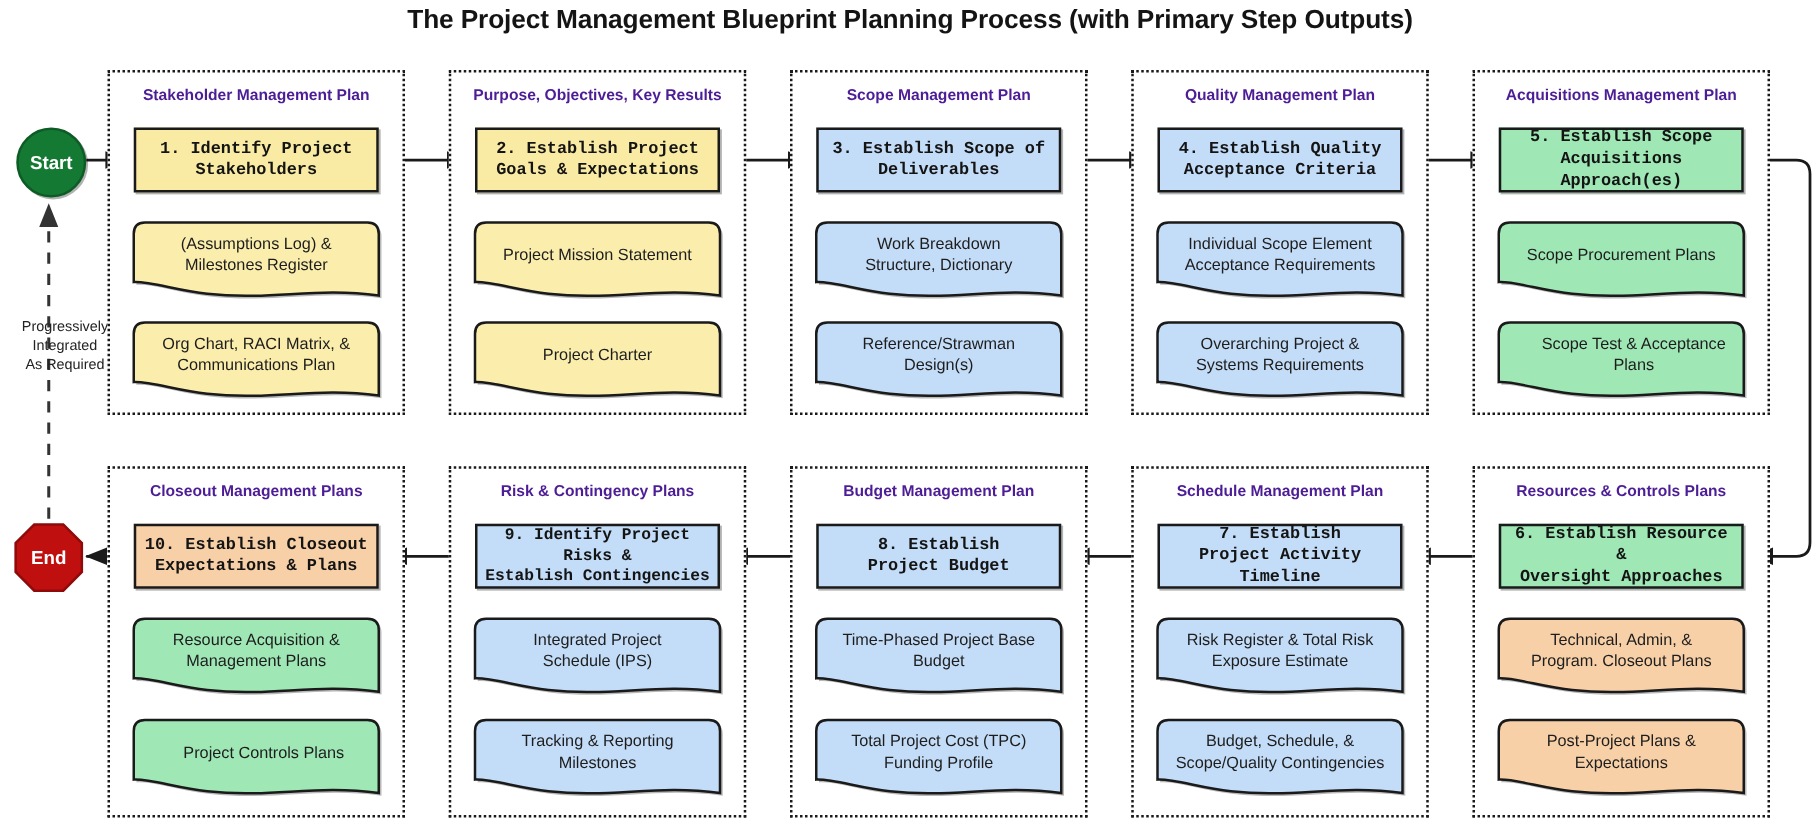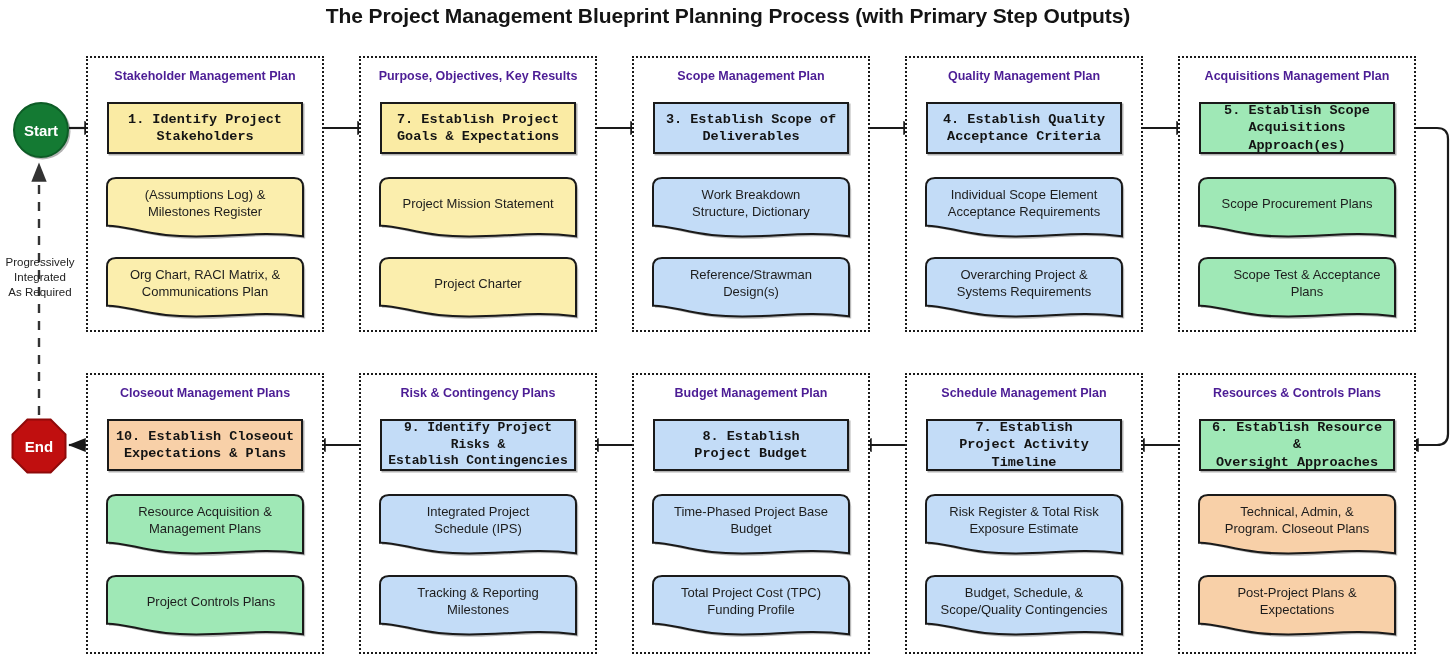--- a/index.html
+++ b/index.html
@@ -110,21 +110,21 @@
     <span>Start</span>
   </div>
 
   <div class="term-end" style="left:11px;top:418px;width:56px;height:56px;">
     <svg class="oct" width="56" height="56" viewBox="0 0 56 56">
       <polygon points="16.4,1.5 39.6,1.5 54.5,16.4 54.5,39.6 39.6,54.5 16.4,54.5 1.5,39.6 1.5,16.4" fill="#c00f0f" stroke="#8f0a0a" stroke-width="2"></polygon>
     </svg>
     <span class="oct-label">End</span>
   </div>
 
-  <div class="loop-label" style="left:0px;top:255px;width:80px;">
+  <div class="loop-label" style="left:0px;top:255px;width:80px;padding-left:12px;">
     <div>Progressively</div>
     <div>Integrated</div>
     <div>As Required</div>
   </div>
 
   <div class="group" style="left:86px;top:56px;width:238px;height:276px;">
     <div class="group-title">Stakeholder Management Plan</div>
   </div>
   <div class="group" style="left:359px;top:56px;width:238px;height:276px;">
     <div class="group-title">Purpose, Objectives, Key Results</div>
@@ -156,21 +156,21 @@
   </div>
 
   <div class="step" style="left:107px;top:102px;width:196px;height:52px;background:#faeba4;">
     <div>
       <div>1. Identify Project</div>
       <div>Stakeholders</div>
     </div>
   </div>
   <div class="step" style="left:380px;top:102px;width:196px;height:52px;background:#faeba4;">
     <div>
-      <div>7. Establish Project</div>
+      <div>2. Establish Project</div>
       <div>Goals &amp; Expectations</div>
     </div>
   </div>
   <div class="step" style="left:653px;top:102px;width:196px;height:52px;background:#c3dcf7;">
     <div>
       <div>3. Establish Scope of</div>
       <div>Deliverables</div>
     </div>
   </div>
   <div class="step" style="left:926px;top:102px;width:196px;height:52px;background:#c3dcf7;">

